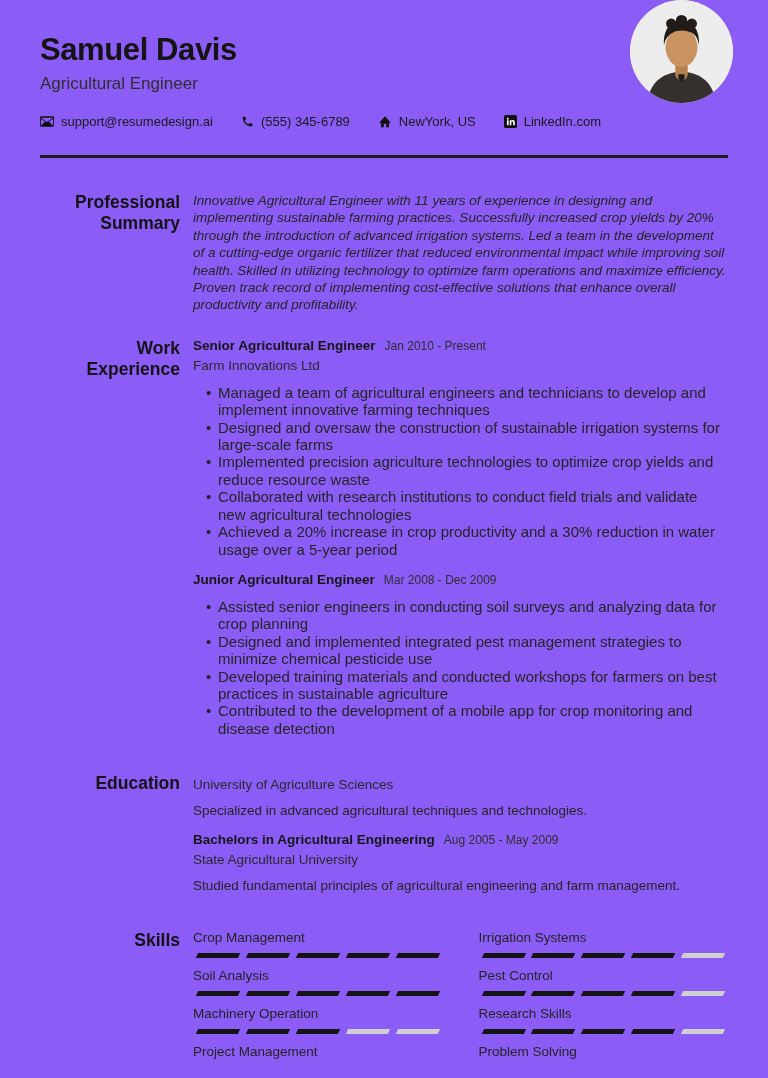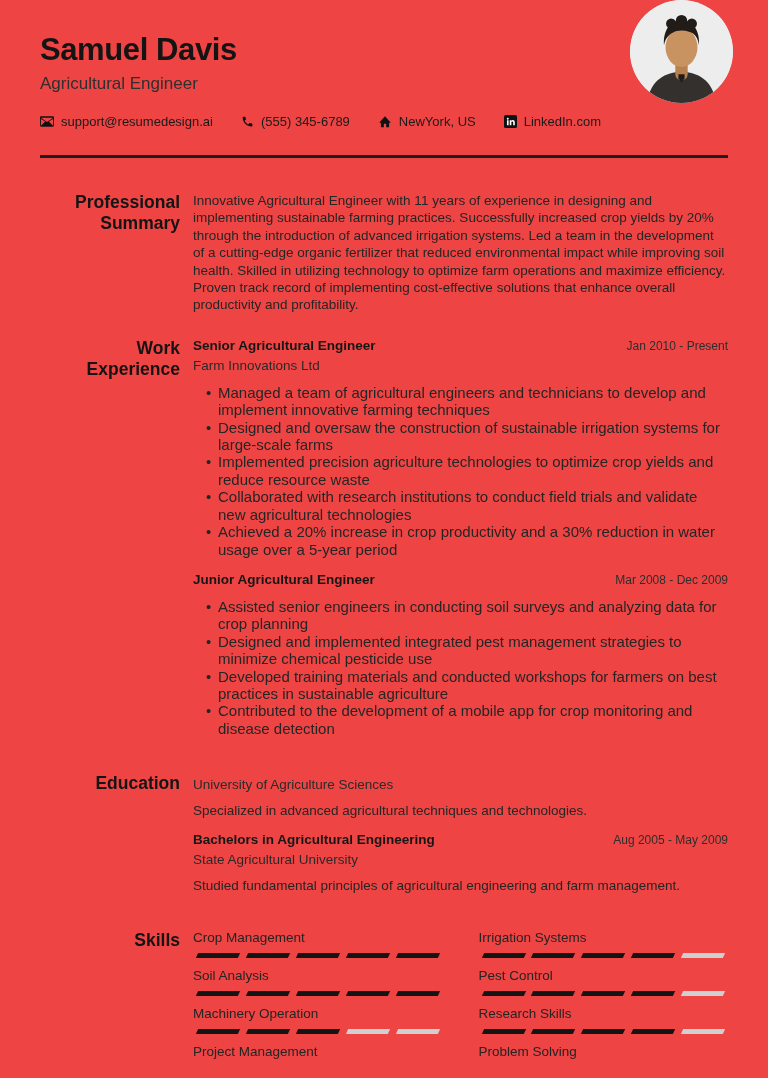--- a/index.html
+++ b/index.html
@@ -15,21 +15,21 @@
     font-family:"Liberation Sans","DejaVu Sans",sans-serif;
     color:var(--text);
     width:768px;
   }
   .page{
     width:768px;
     height:1078px;
     padding:0 40px;
     position:relative;
     overflow:hidden;
-    background:#ef4444;
+    background:#8b5cf6;
   }
   
   .header{padding-top:33px;position:relative;}
   .name{
     font-size:31px;
     font-weight:700;
     letter-spacing:-0.4px;
     line-height:34px;
     color:var(--heading);
   }
@@ -78,25 +78,25 @@
     line-height:21px;
     color:var(--heading);
   }
   .section-summary{margin-bottom:24px;}
   .section-work{margin-bottom:36px;}
   .section-education{margin-bottom:36px;}
   .summary-text{
     font-size:13.5px;
     line-height:17.4px;
     color:#252525;
+    font-style:italic;
   }
   
   .entry-head{
     display:flex;
-    justify-content:space-between;
     align-items:flex-start;
     gap:9px;
   }
   .entry-title{
     font-size:13.5px;
     font-weight:700;
     line-height:16px;
     color:#161616;
   }
   .entry-date{

